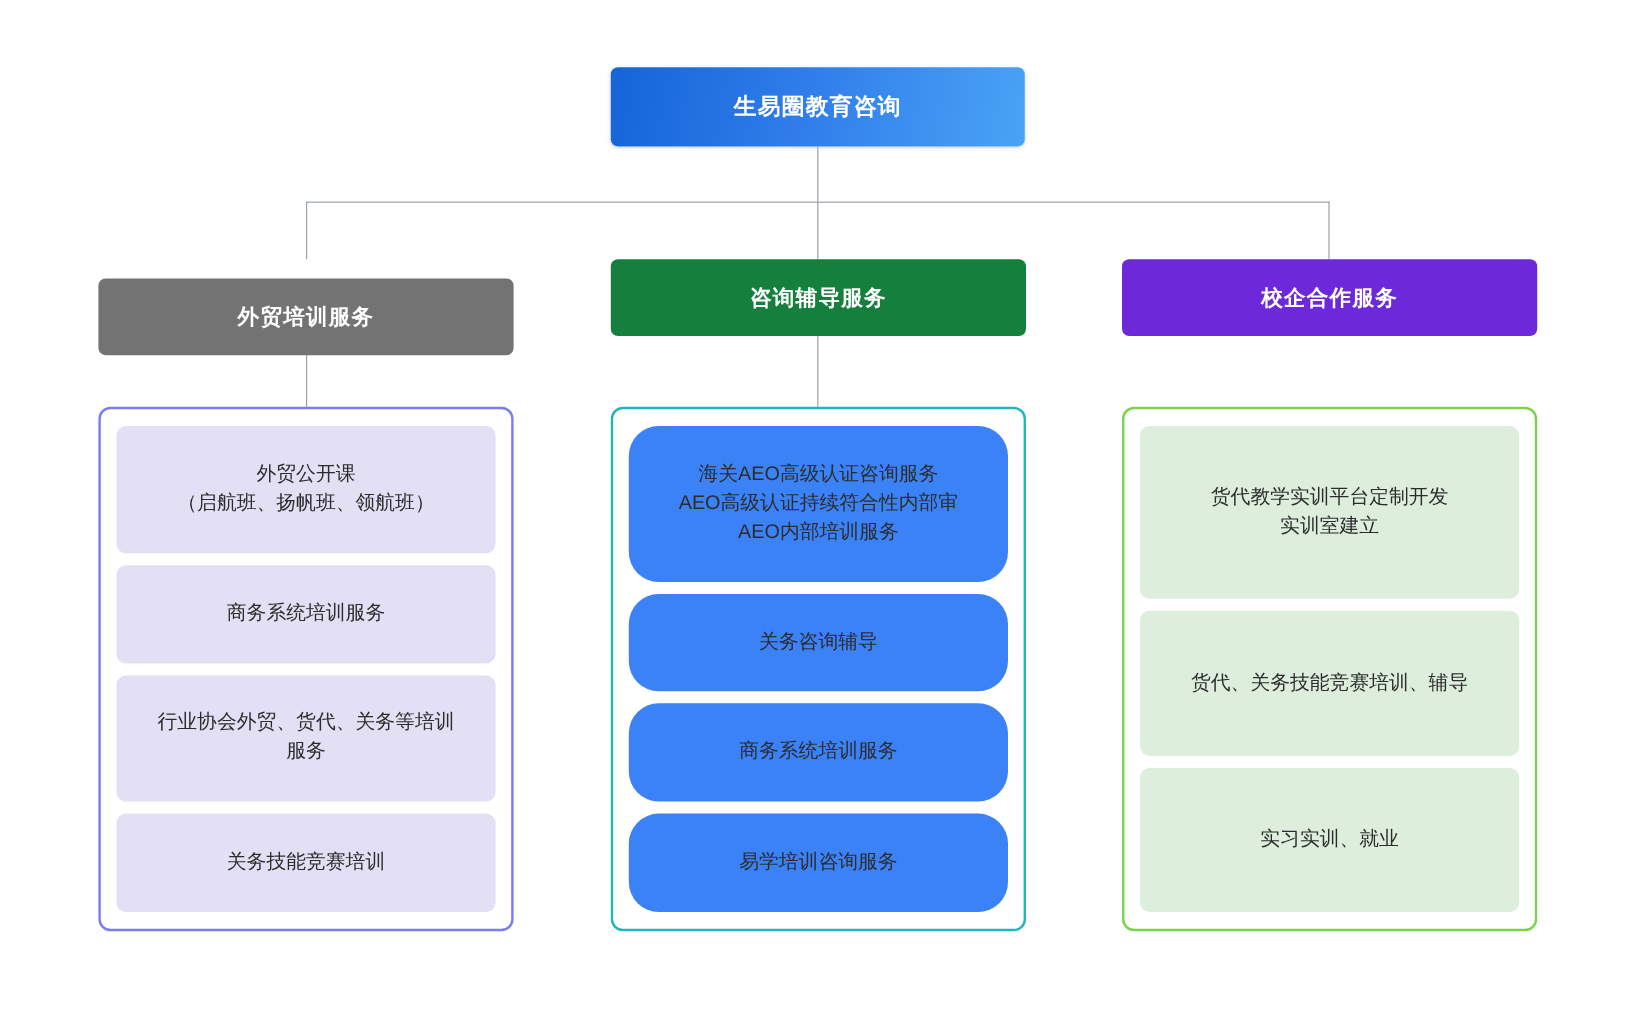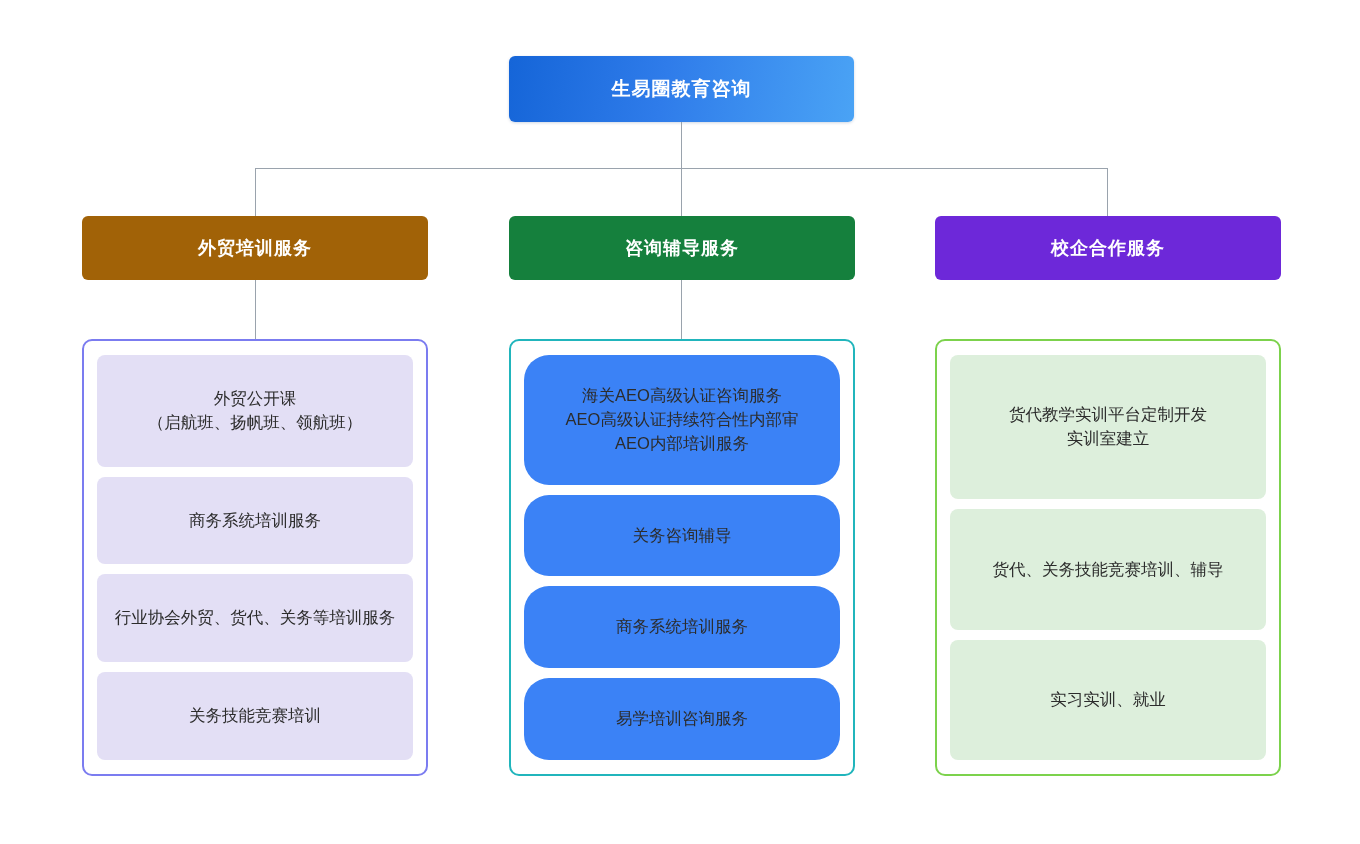--- a/index.html
+++ b/index.html
@@ -92,30 +92,30 @@
 
   .leaf-card {
     border-radius: 8px;
     display: flex;
     align-items: center;
     justify-content: center;
     text-align: center;
     font-size: 16.5px;
     line-height: 1.45;
     color: #2c2c2c;
-    padding: 10px 12px;
+    padding: 10px 28px;
     box-sizing: border-box;
     flex-grow: 1;
     margin-bottom: 10px;
     white-space: pre-line;
   }
   .leaf-card:last-child { margin-bottom: 0; }
 
   
-  .col-1 .col-header { background: #a16207; }
+  .col-1 .col-header { background: #737373; margin-top: 16px; }
   .col-1 .col-body  { border-color: #7b7cf0; }
   .col-1 .leaf-card { background: #e3dff5; }
 
   
   .col-2 .col-header { background: #15803d; }
   .col-2 .col-body  { border-color: #21b5bc; }
   .col-2 .leaf-card { background: #3b82f6; border-radius: 25px; }
 
   
   .col-3 .col-header { background: #6d28d9; }

